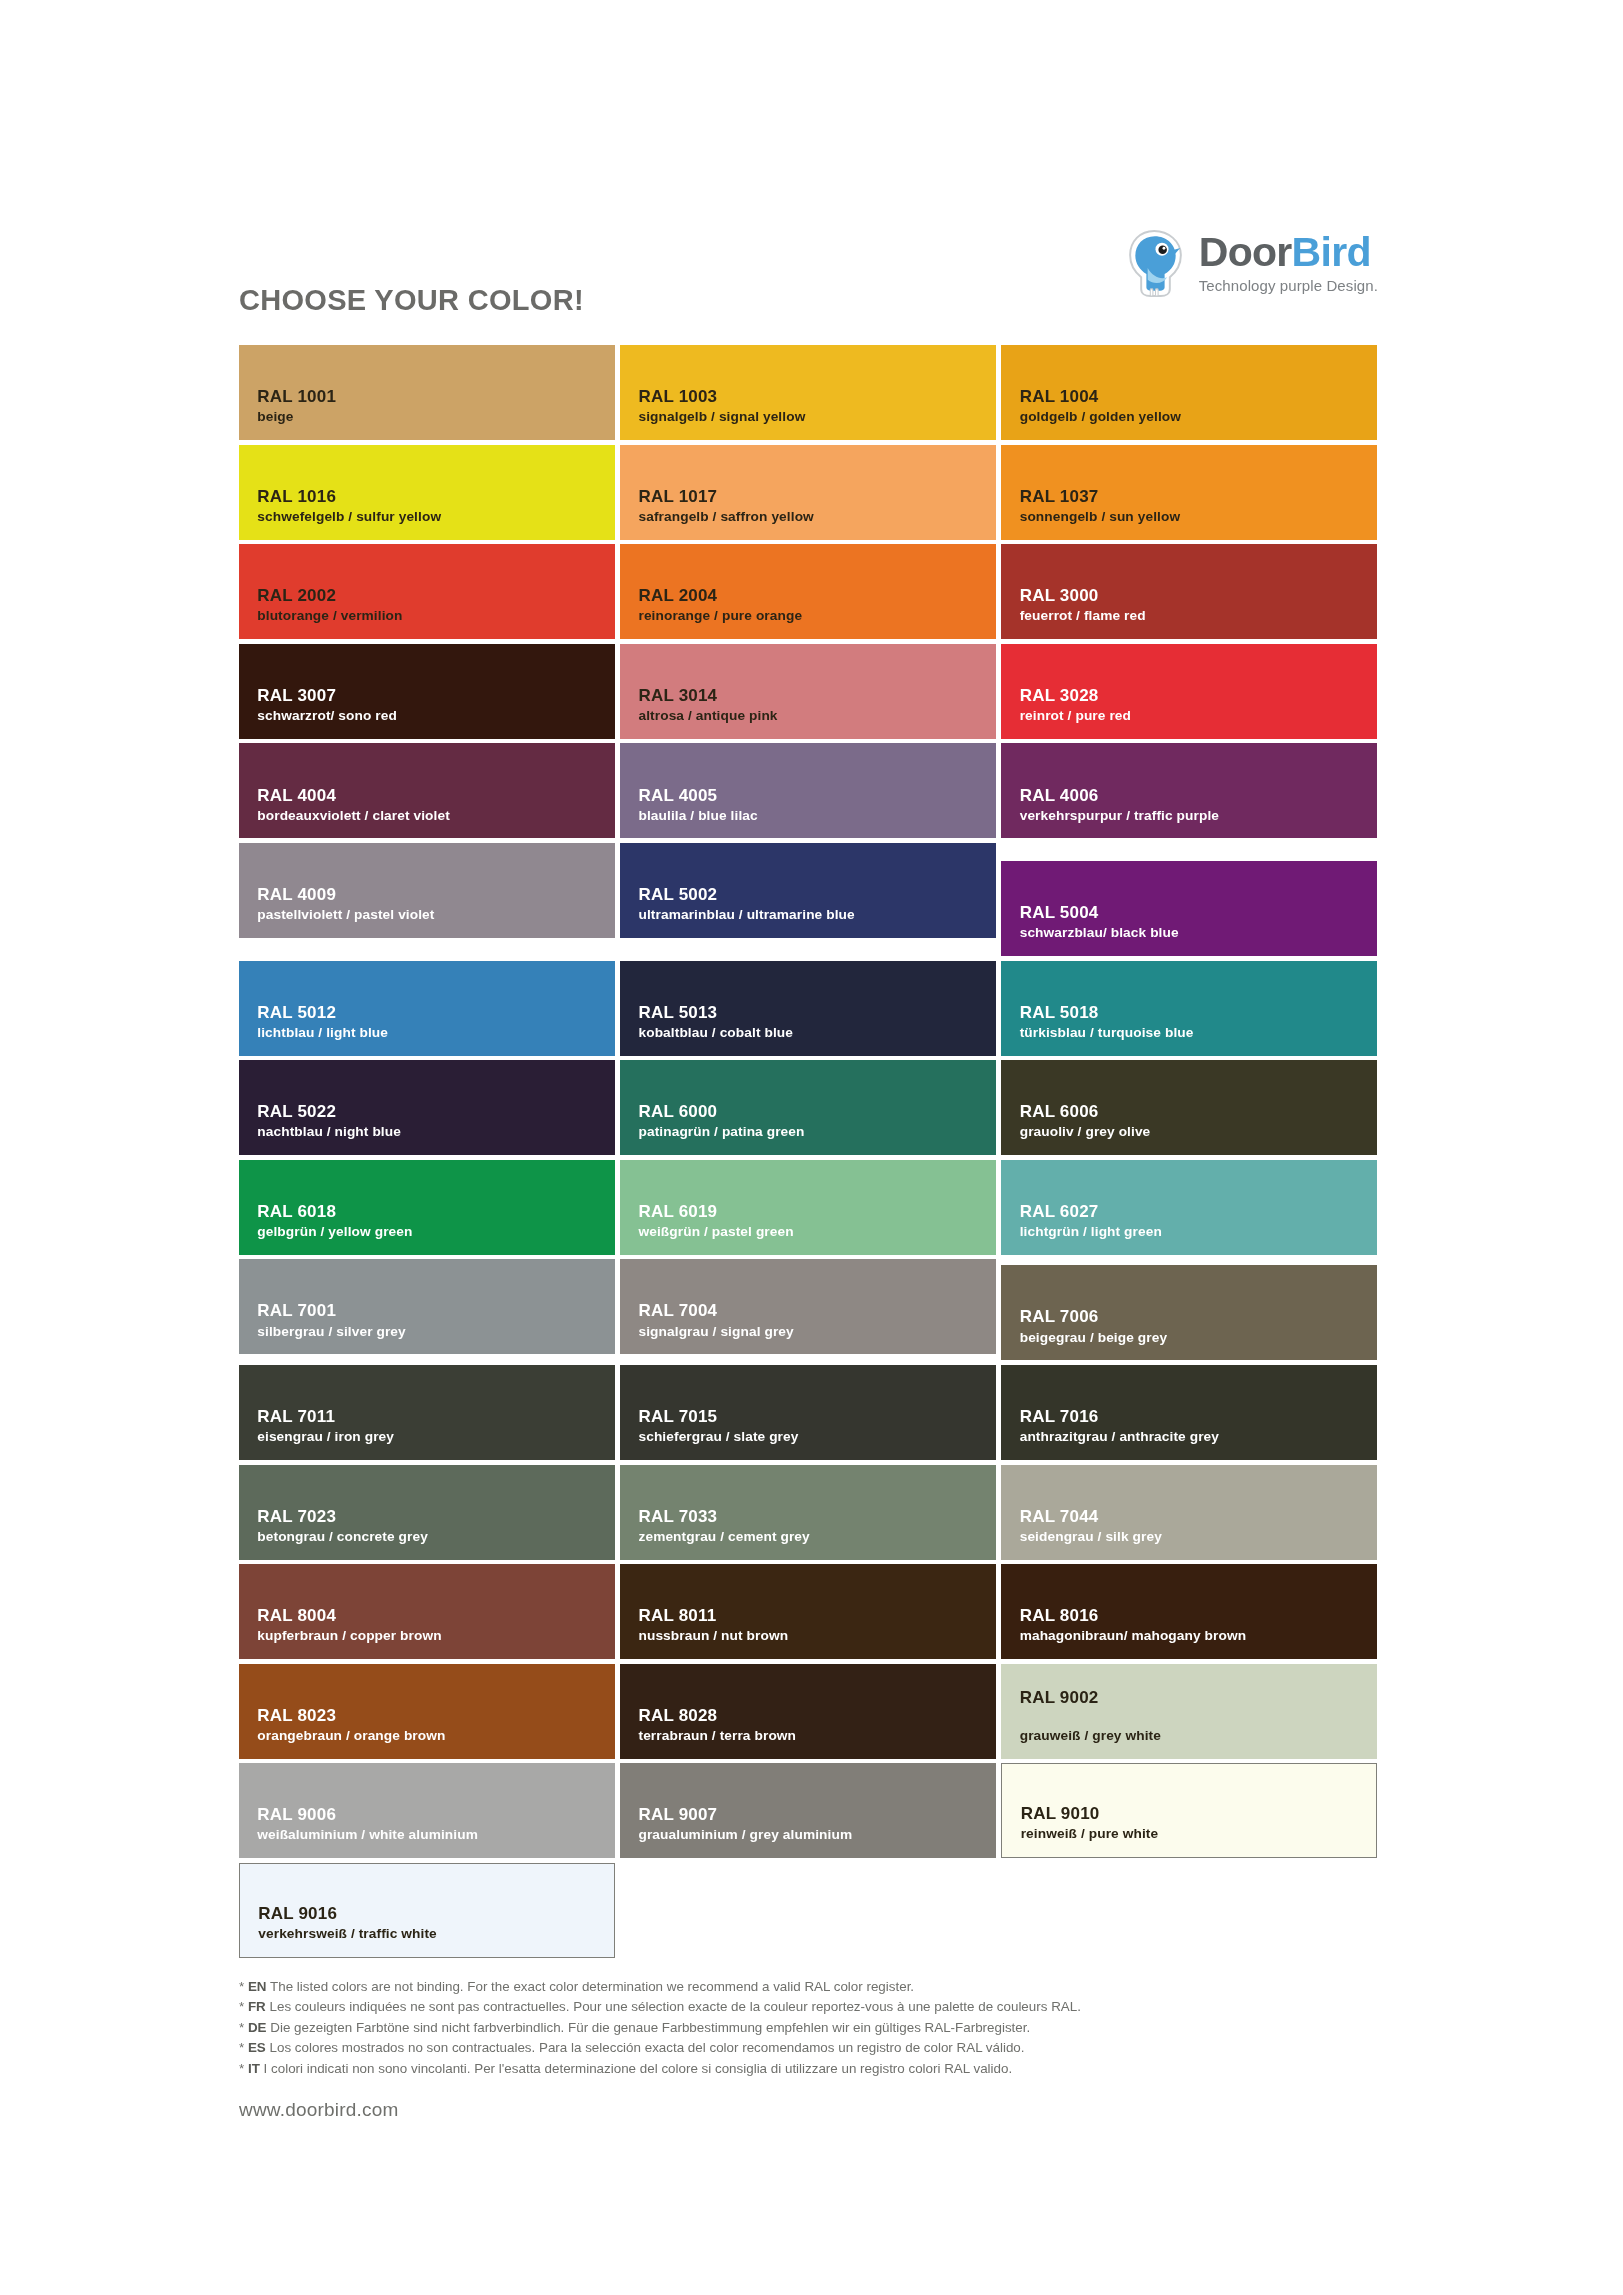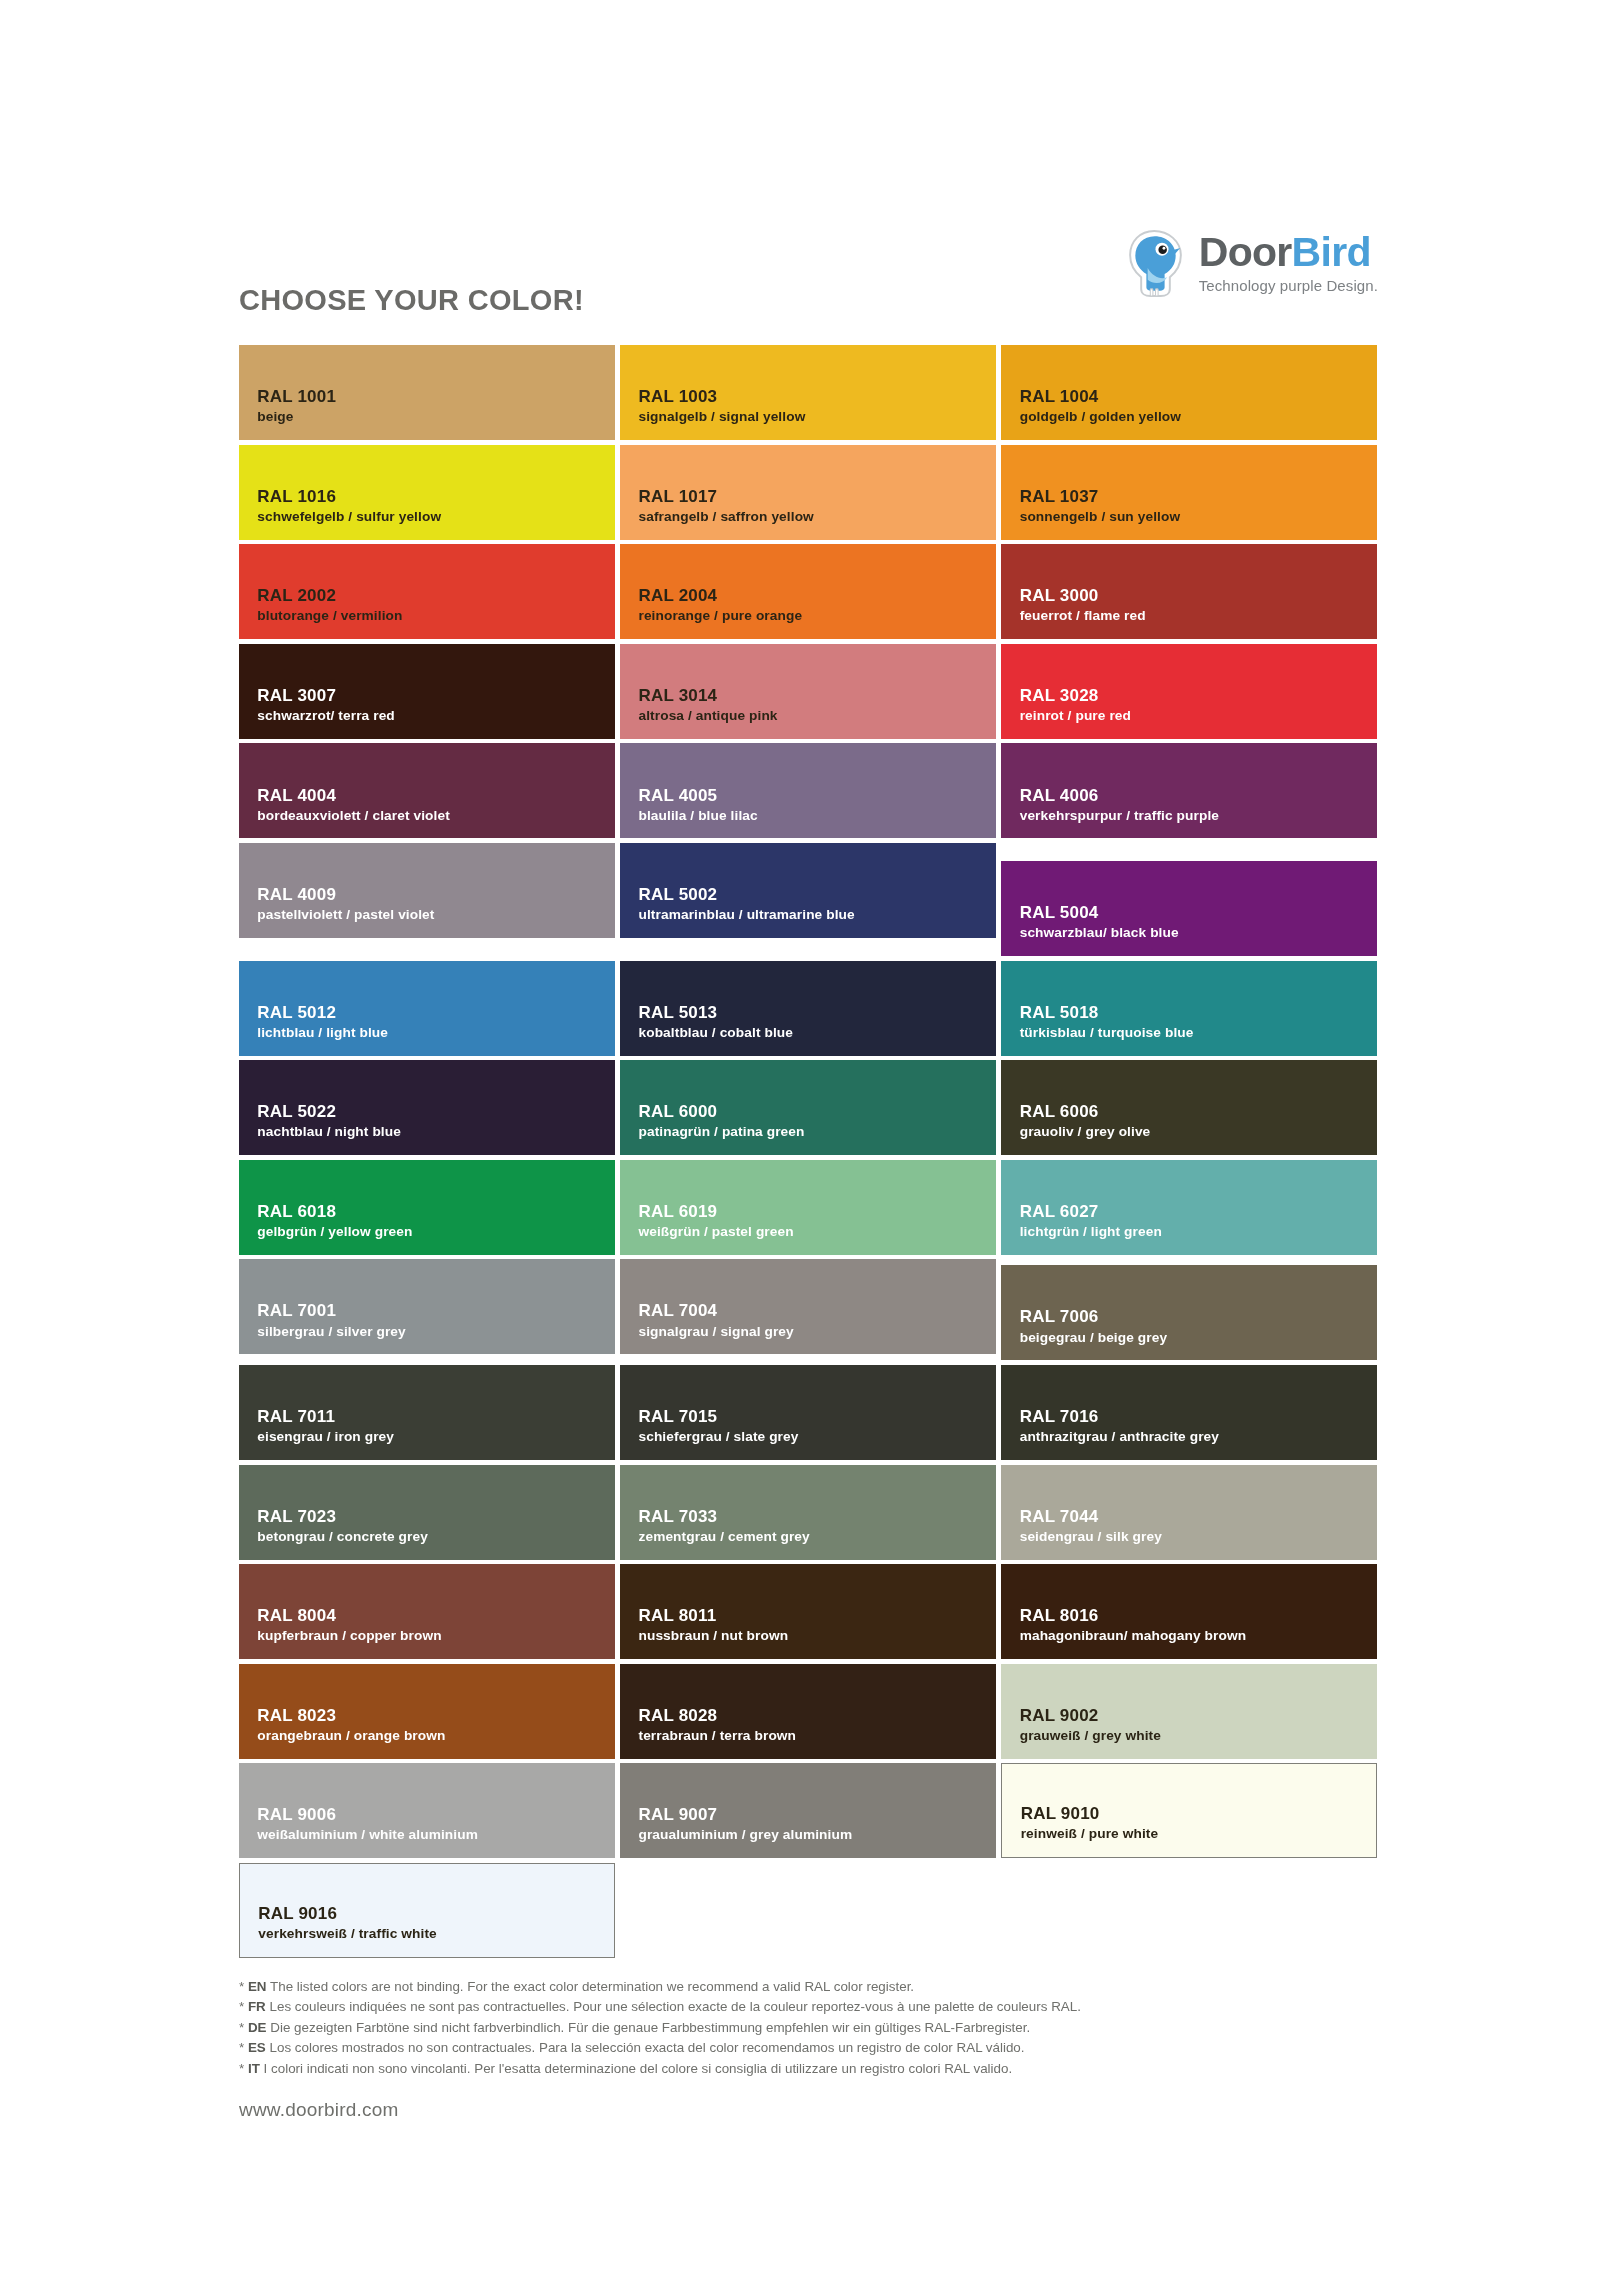--- a/index.html
+++ b/index.html
@@ -205,21 +205,21 @@
       <div class="swatch" style="background: rgb(236, 116, 34); color: rgb(43, 36, 21);">
         <div class="swatch-code">RAL 2004</div>
         <div class="swatch-name">reinorange / pure orange</div>
       </div>
       <div class="swatch" style="background: rgb(165, 51, 42); color: rgb(255, 255, 255);">
         <div class="swatch-code">RAL 3000</div>
         <div class="swatch-name">feuerrot / flame red</div>
       </div>
       <div class="swatch" style="background: rgb(51, 23, 13); color: rgb(255, 255, 255);">
         <div class="swatch-code">RAL 3007</div>
-        <div class="swatch-name">schwarzrot/ terra red</div>
+        <div class="swatch-name">schwarzrot/ sono red</div>
       </div>
       <div class="swatch" style="background: rgb(210, 124, 126); color: rgb(43, 36, 21);">
         <div class="swatch-code">RAL 3014</div>
         <div class="swatch-name">altrosa / antique pink</div>
       </div>
       <div class="swatch" style="background: rgb(230, 45, 53); color: rgb(255, 255, 255);">
         <div class="swatch-code">RAL 3028</div>
         <div class="swatch-name">reinrot / pure red</div>
       </div>
       <div class="swatch" style="background: rgb(100, 43, 67); color: rgb(255, 255, 255);">
@@ -331,21 +331,21 @@
         <div class="swatch-name">mahagonibraun/ mahogany brown</div>
       </div>
       <div class="swatch" style="background: rgb(149, 76, 26); color: rgb(255, 255, 255);">
         <div class="swatch-code">RAL 8023</div>
         <div class="swatch-name">orangebraun / orange brown</div>
       </div>
       <div class="swatch" style="background: rgb(51, 33, 21); color: rgb(255, 255, 255);">
         <div class="swatch-code">RAL 8028</div>
         <div class="swatch-name">terrabraun / terra brown</div>
       </div>
-      <div class="swatch" style="background: rgb(205, 213, 191); color: rgb(43, 36, 21);">
+      <div class="swatch" style="background: rgb(205, 213, 191); color: rgb(43, 36, 21); gap: 18px;">
         <div class="swatch-code">RAL 9002</div>
         <div class="swatch-name">grauweiß / grey white</div>
       </div>
       <div class="swatch" style="background: rgb(168, 168, 167); color: rgb(255, 255, 255);">
         <div class="swatch-code">RAL 9006</div>
         <div class="swatch-name">weißaluminium / white aluminium</div>
       </div>
       <div class="swatch" style="background: rgb(129, 126, 120); color: rgb(255, 255, 255);">
         <div class="swatch-code">RAL 9007</div>
         <div class="swatch-name">graualuminium / grey aluminium</div>

